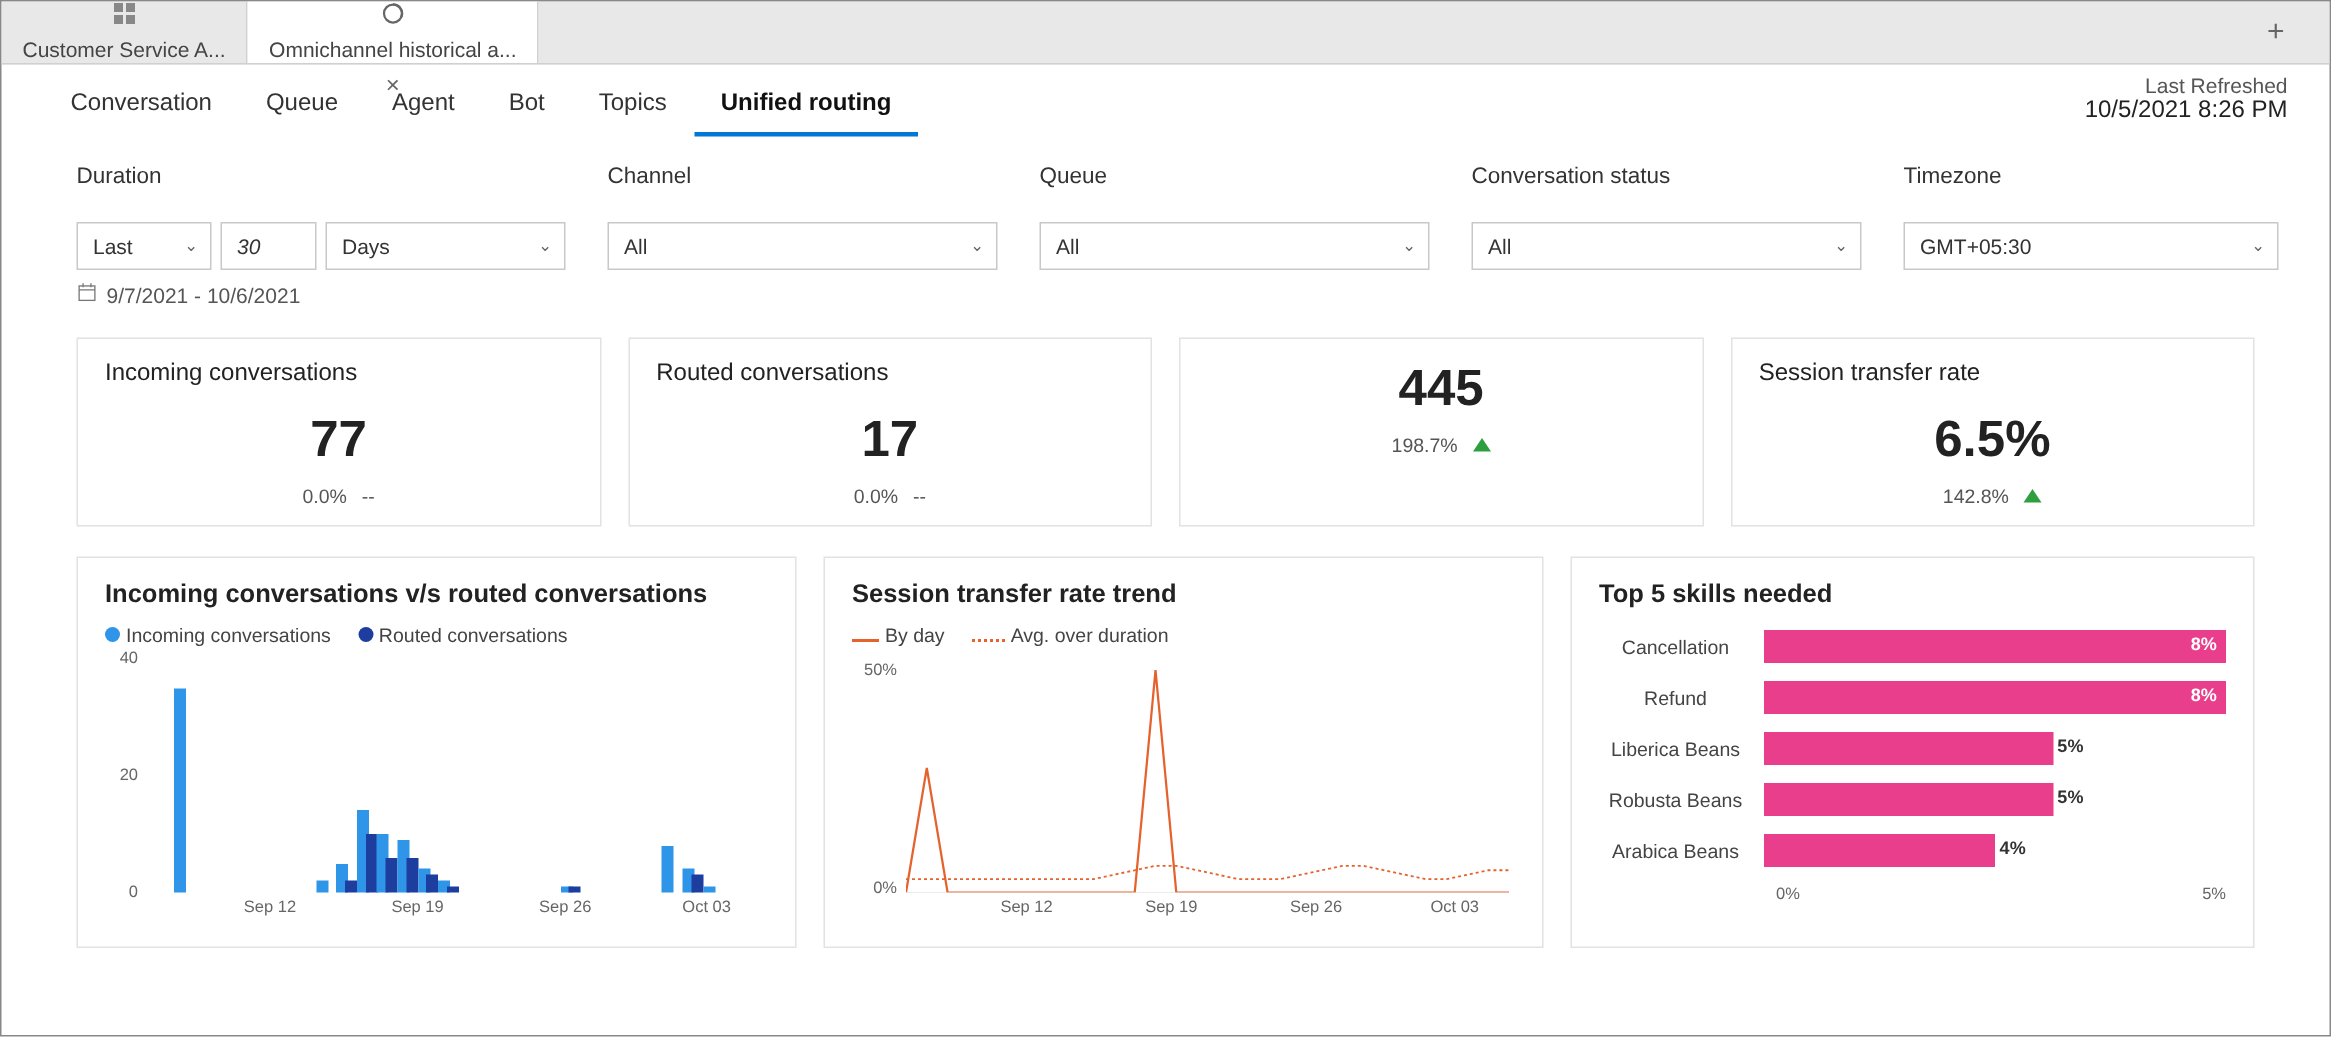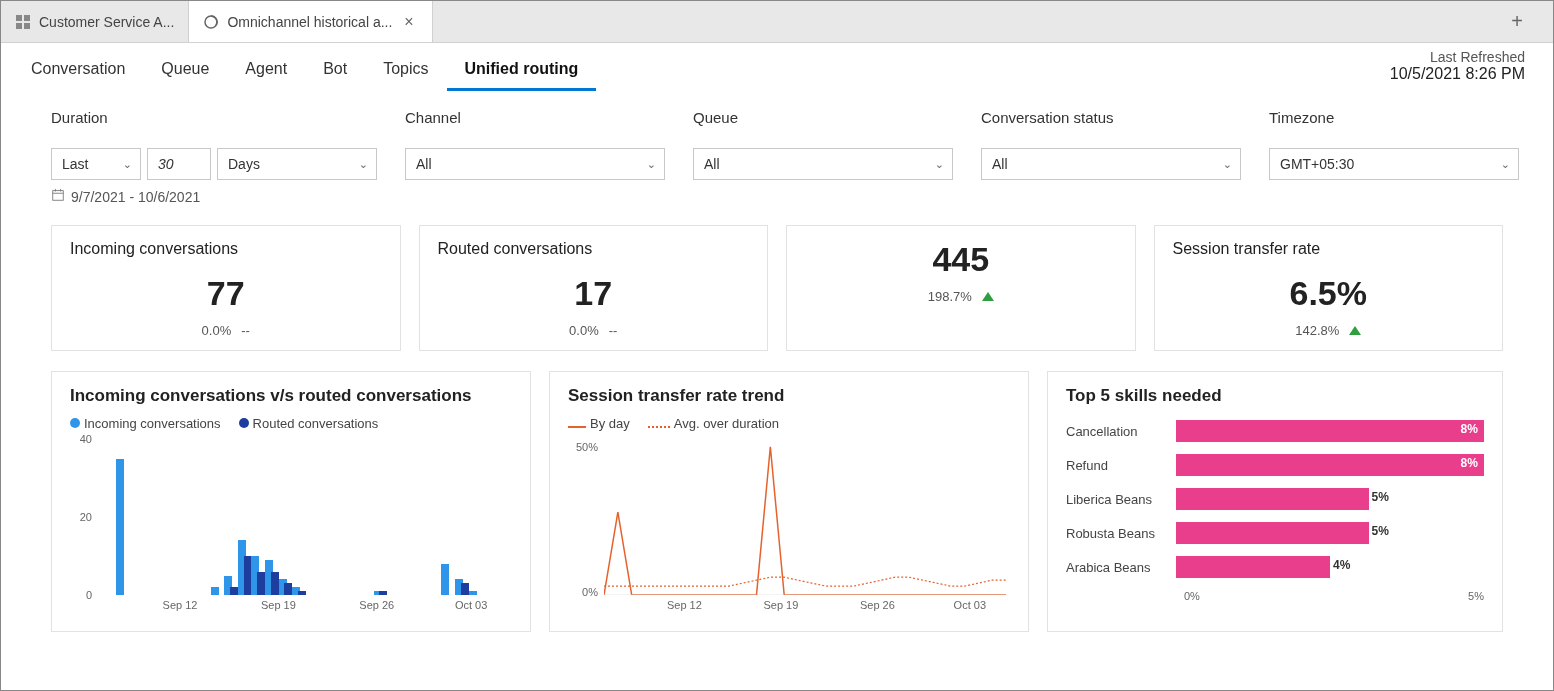--- a/index.html
+++ b/index.html
@@ -1,27 +1,27 @@
 <!DOCTYPE html>
 <html><head>
 <meta charset="utf-8">
 <style>
   * { box-sizing: border-box; margin: 0; padding: 0; font-family: "Segoe UI", Arial, sans-serif; }
   body { background: #fff; width: 1554px; height: 691px; border: 1px solid #888; overflow: hidden; }
   
   
   .tab-bar { display: flex; align-items: center; background: #e8e8e8; height: 42px; border-bottom: 1px solid #d0d0d0; }
-  .tab { display: flex; align-items: center; height: 100%; padding: 0 14px; font-size: 14px; color: #444; gap: 8px; border-right: 1px solid #d0d0d0; cursor: pointer; }
+  .tab { display: flex; align-items: center; height: 100%; padding: 0 14px; font-size: 14px; color: #444; gap: 8px; border-right: 1px solid #d0d0d0; cursor: pointer; flex-direction: column; }
   .tab.active { background: #fff; }
   .tab .tab-icon { width: 16px; height: 16px; display: inline-block; }
   .tab .close { font-size: 16px; color: #666; padding: 0 4px; }
   .tab-add { margin-left: auto; margin-right: 20px; font-size: 20px; color: #666; cursor: pointer; padding: 4px 10px; }
   
   
-  .nav-row { display: flex; align-items: flex-end; padding: 0 12px; height: 48px; position: relative; }
+  .nav-row { display: flex; align-items: flex-end; padding: 0 28px; height: 48px; position: relative; }
   .nav-tab { padding: 12px 18px 10px; font-size: 16px; color: #333; cursor: pointer; border-bottom: 3px solid transparent; }
   .nav-tab.active { font-weight: 600; border-bottom-color: #0078d4; color: #111; }
   .last-refreshed { position: absolute; right: 28px; top: 6px; text-align: right; font-size: 14px; color: #555; }
   .last-refreshed .ts { font-size: 16px; color: #222; }
   
   
   .filters { display: flex; gap: 28px; padding: 18px 50px 0; }
   .filter-group { display: flex; flex-direction: column; gap: 22px; }
   .filter-label { font-size: 15px; color: #333; }
   .filter-controls { display: flex; gap: 6px; }
@@ -66,21 +66,21 @@
   
   .line-chart { position:relative; height:180px; }
   .line-plot { position:absolute; left:36px; right:4px; top:0; bottom:24px; }
   .line-y { position:absolute; left:0; top:0; bottom:24px; width:32px; }
   .line-y span { position:absolute; right:2px; font-size:11px; color:#666; transform:translateY(-50%); }
   .line-x { position:absolute; left:36px; right:4px; bottom:0; height:20px; }
   .line-x span { position:absolute; font-size:11px; color:#666; transform:translateX(-50%); }
   
   .skills { }
   .skill-row { display:flex; align-items:center; height:30px; margin-bottom:4px; }
-  .skill-label { width:110px; text-align:left; font-size:13px; color:#444; padding-right:8px; }
+  .skill-label { width:110px; text-align:center; font-size:13px; color:#444; padding-right:8px; }
   .skill-bar-wrap { flex:1; position:relative; height:22px; }
   .skill-bar { position:absolute; left:0; top:0; bottom:0; background:#e83e8c; }
   .skill-val { position:absolute; top:2px; font-size:12px; font-weight:600; }
   .skill-axis { display:flex; justify-content:space-between; margin-left:118px; font-size:11px; color:#666; padding-top:4px; }
 </style>
 </head>
 <body>
 
 <div class="tab-bar">
   <div class="tab">

